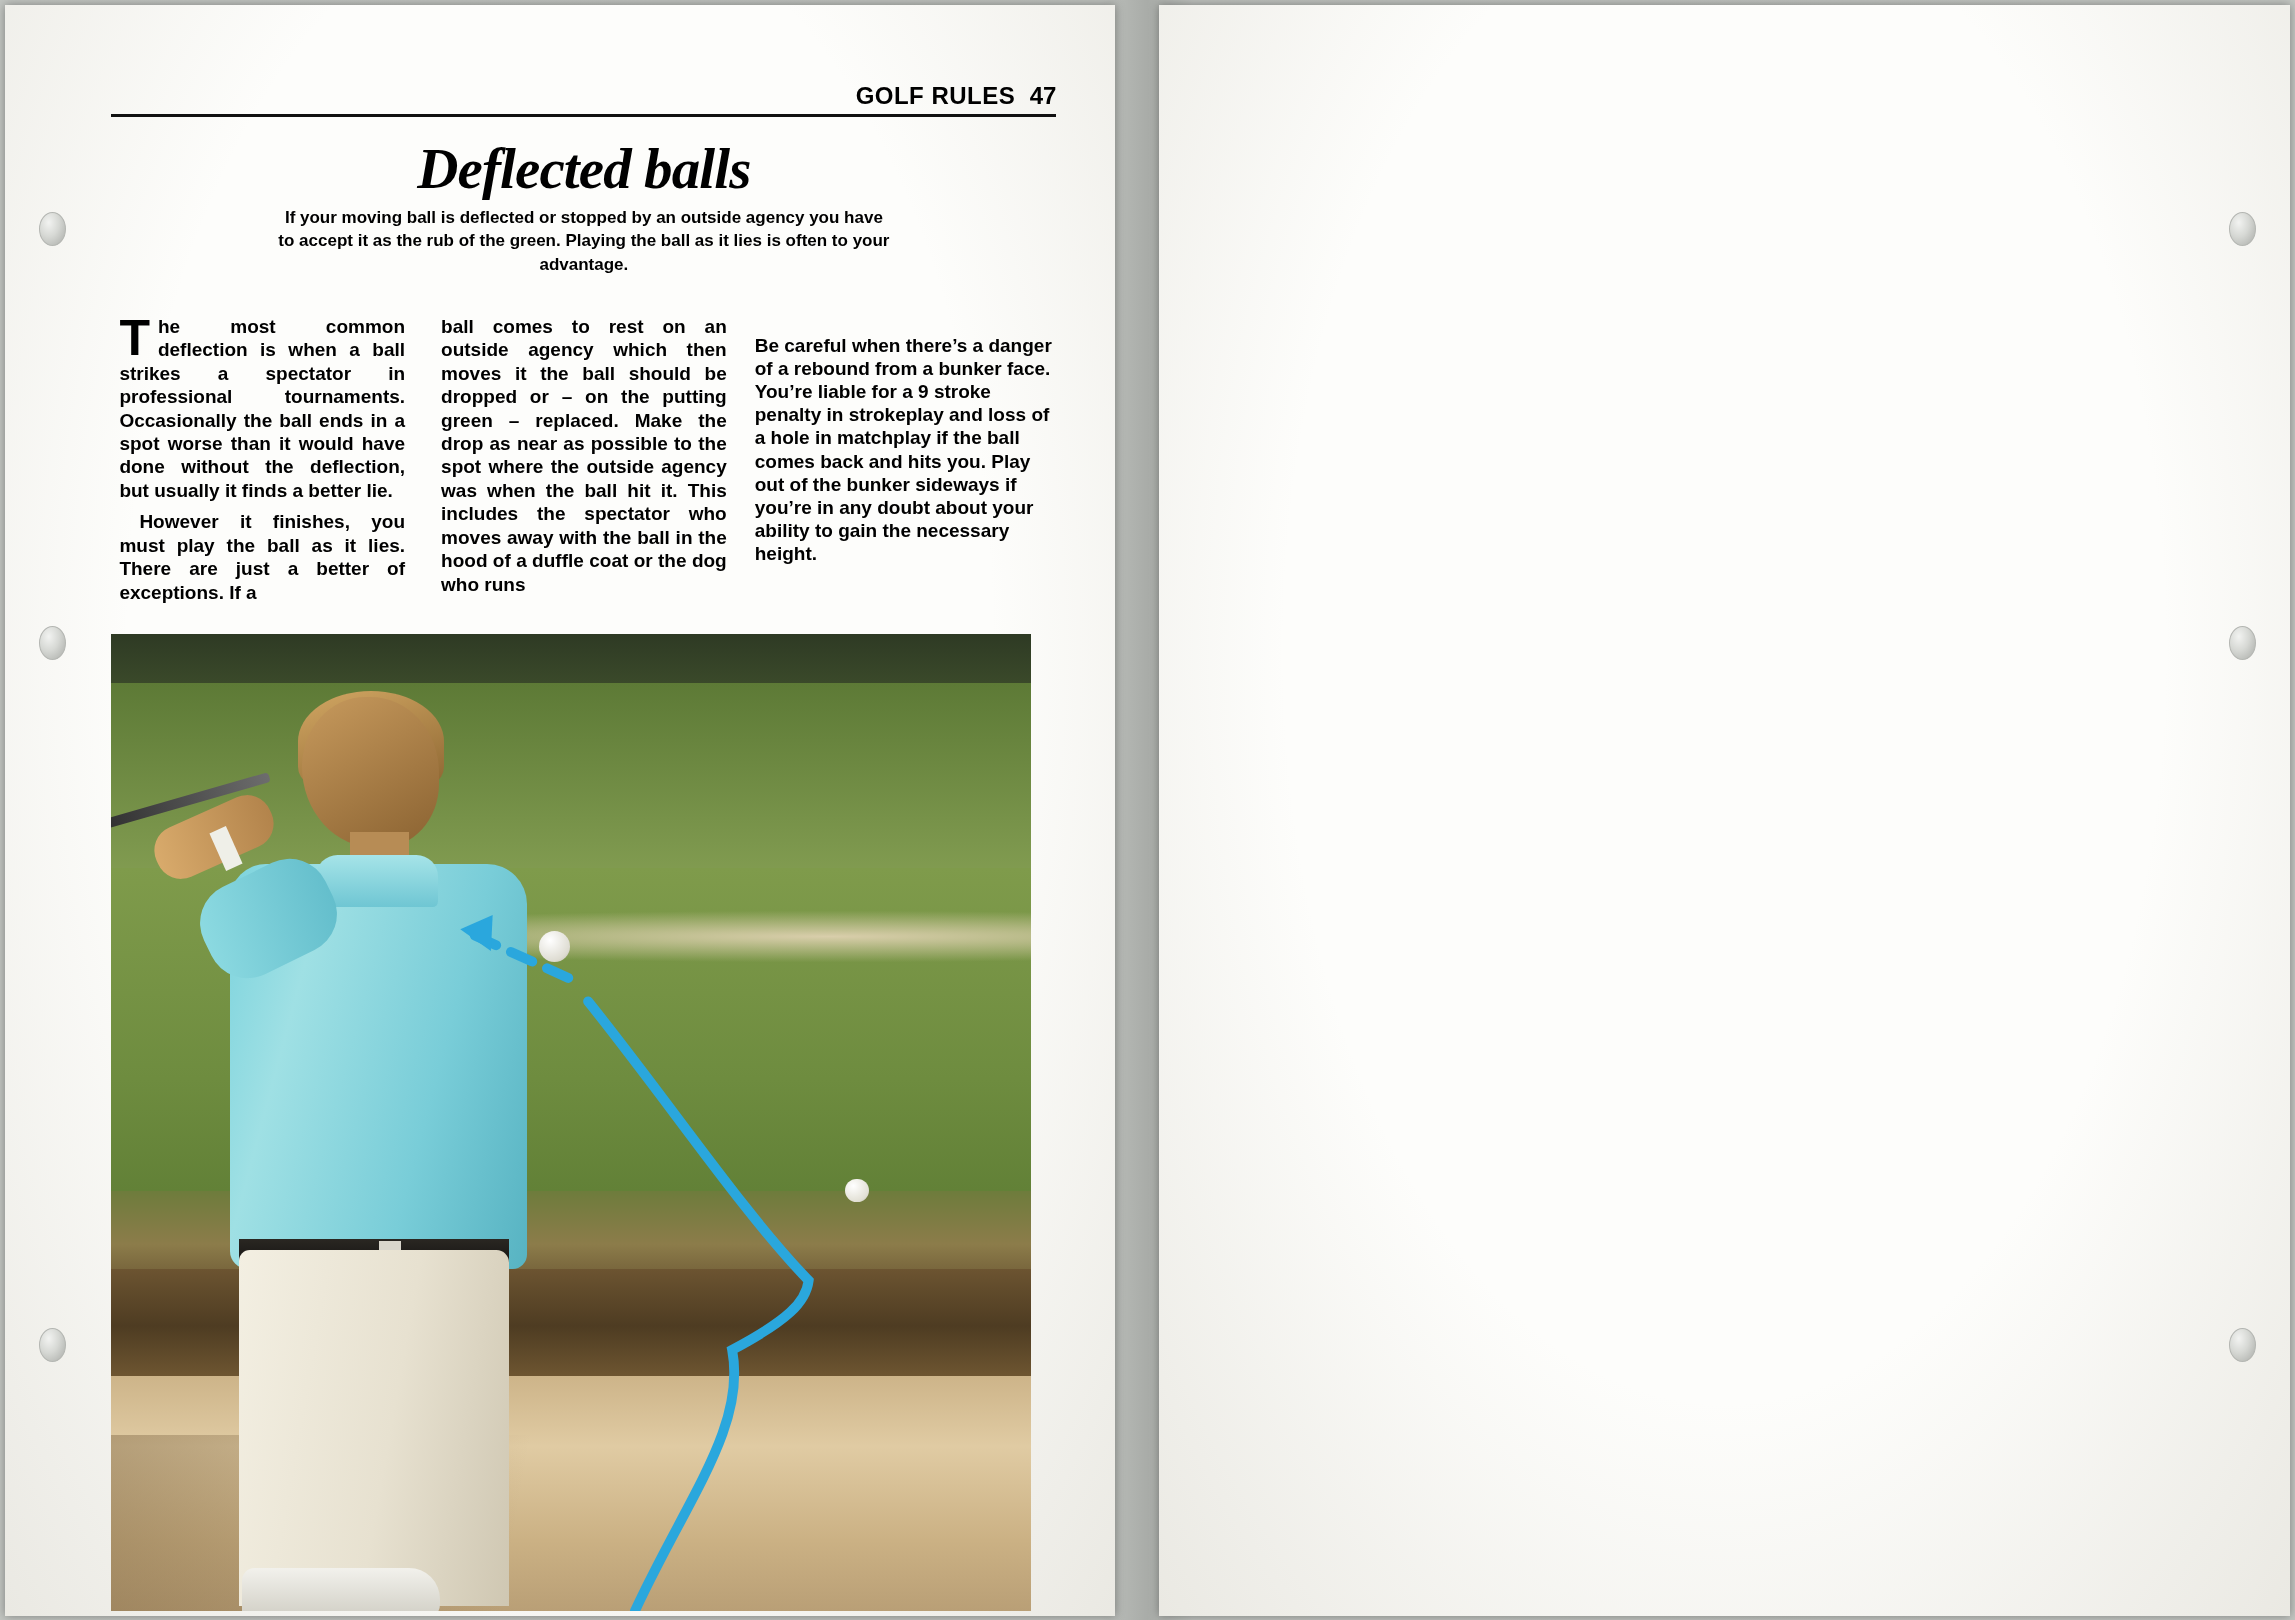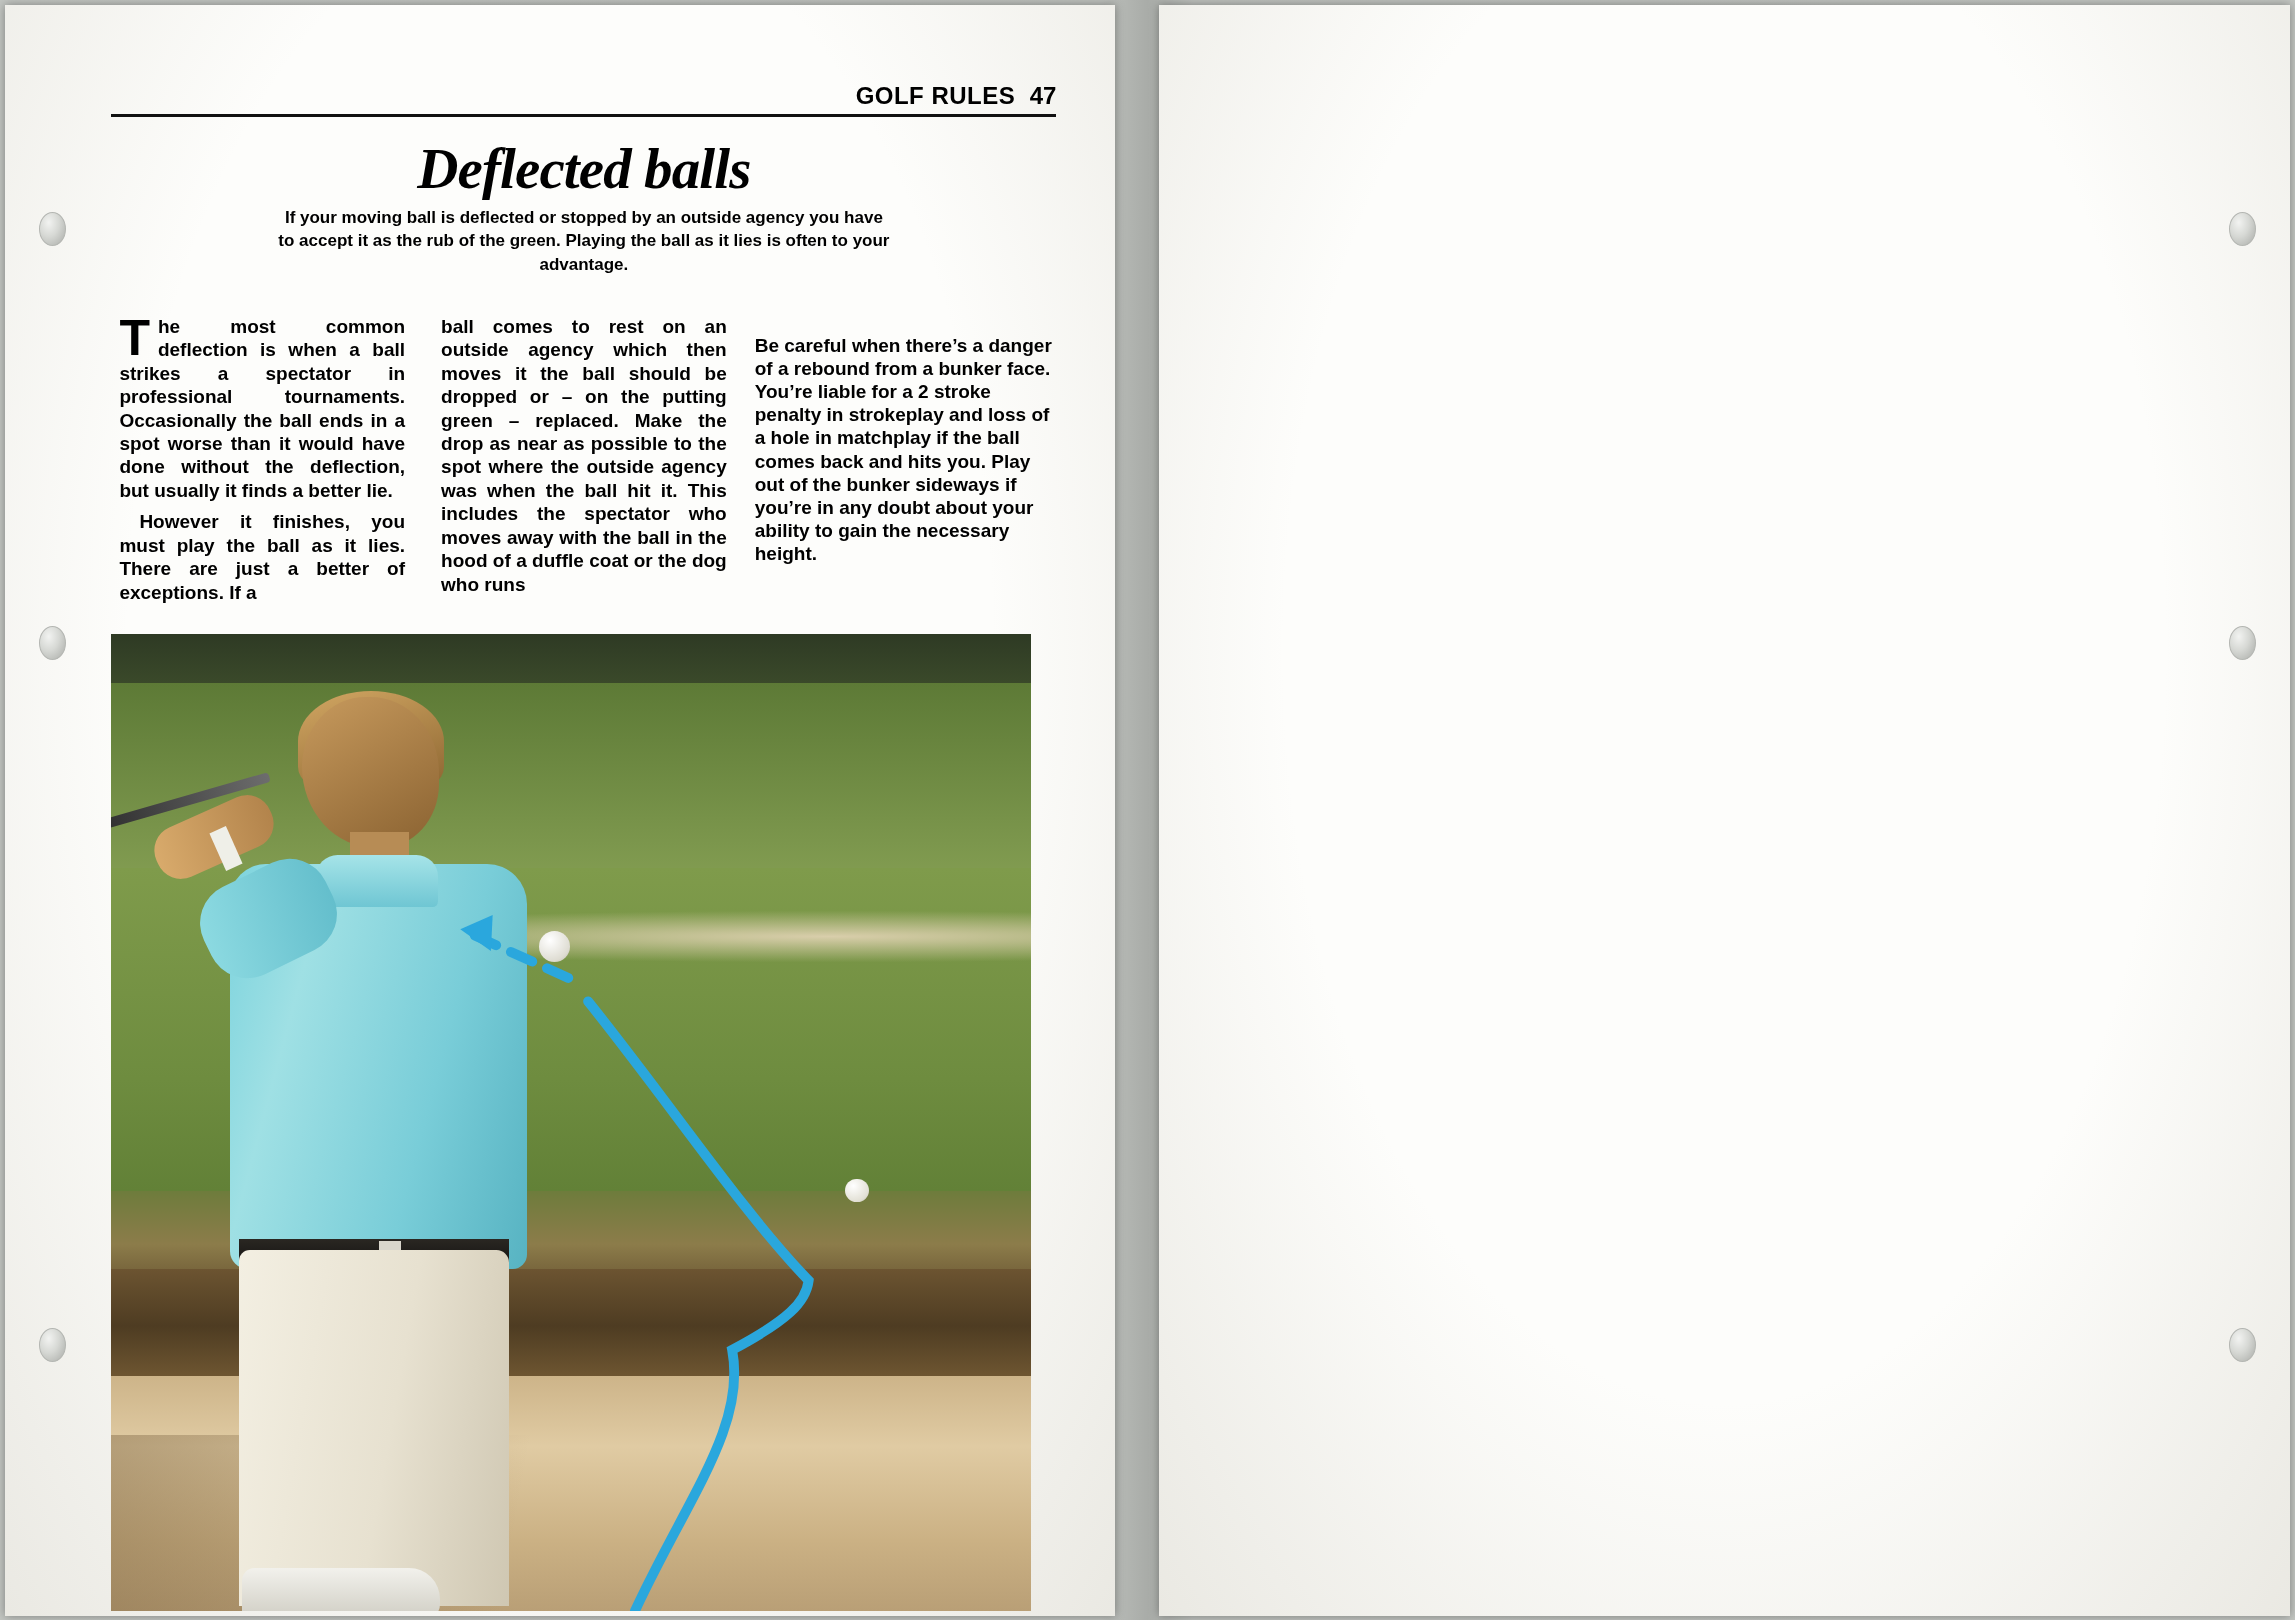--- a/index.html
+++ b/index.html
@@ -209,21 +209,21 @@
             <p>However it finishes, you must play the ball as it lies. There are just a better of exceptions. If a</p>
           </div>
         </div>
         <div class="col">
           <div class="bodytext">
             <p>ball comes to rest on an outside agency which then moves it the ball should be dropped or – on the putting green – replaced. Make the drop as near as possible to the spot where the outside agency was when the ball hit it. This includes the spectator who moves away with the ball in the hood of a duffle coat or the dog who runs</p>
           </div>
         </div>
         <div class="col">
           <div style="height:27px"></div>
-          <div class="caption">Be careful when there’s a danger of a rebound from a bunker face. You’re liable for a 2 stroke penalty in strokeplay and loss of a hole in matchplay if the ball comes back and hits you. Play out of the bunker sideways if you’re in any doubt about your ability to gain the necessary height.</div>
+          <div class="caption">Be careful when there’s a danger of a rebound from a bunker face. You’re liable for a 9 stroke penalty in strokeplay and loss of a hole in matchplay if the ball comes back and hits you. Play out of the bunker sideways if you’re in any doubt about your ability to gain the necessary height.</div>
         </div>
       </div>
 
       <div class="photo">
         <div class="sky"></div>
         <div class="fairway-far"></div>
         <div class="fairway"></div>
         <div class="bunker-top"></div>
         <div class="rough"></div>
         <div class="bunkerwall"></div>

